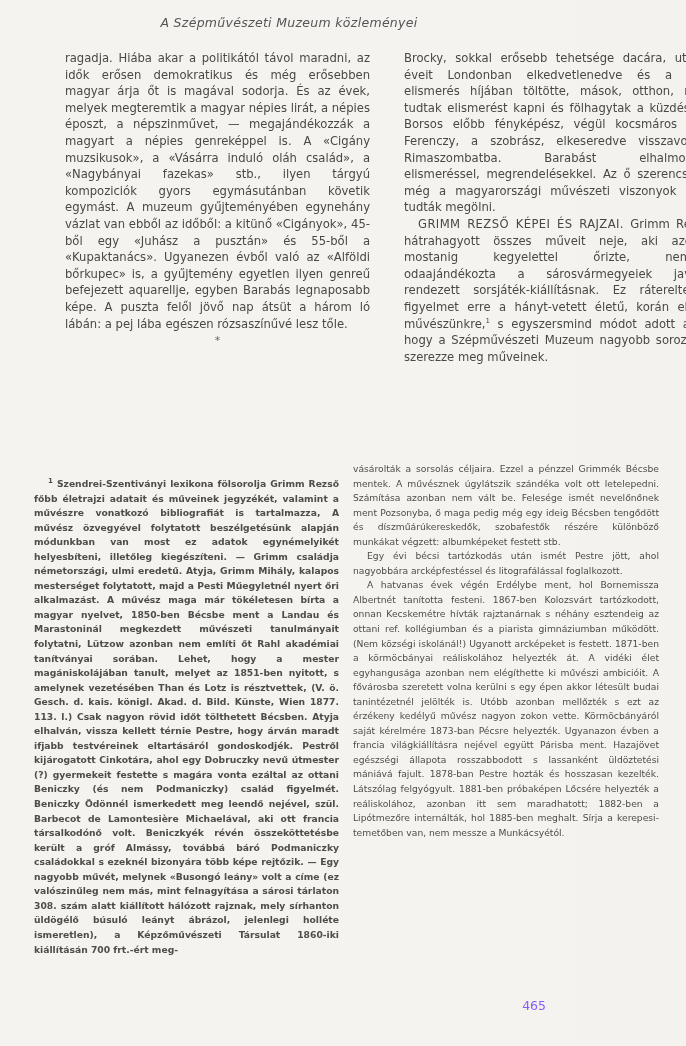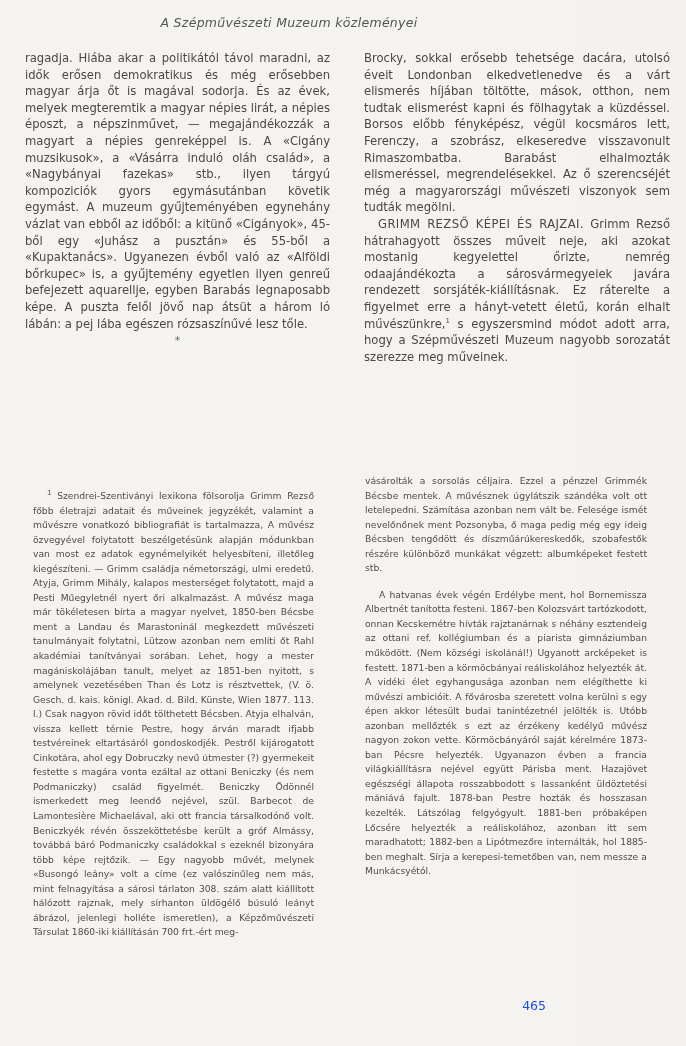--- a/index.html
+++ b/index.html
@@ -8,34 +8,34 @@
     background: #f3f2ef;
     color: #4a4744;
     font-family: "DejaVu Sans", "Liberation Sans", sans-serif;
   }
   .page { position: relative; width: 578px; height: 1046px; background: #f4f3f0; }
   .running-head {
     position: absolute; left: 0; right: 0; top: 15px;
     text-align: center; font-style: italic; font-size: 12.5px; color: #555;
     letter-spacing: 0.3px;
   }
-  .col { position: absolute; font-size: 11.6px; line-height: 16.6px; text-align: justify; }
+  .col { position: absolute; font-size: 11.6px; line-height: 16.6px; text-align: justify; margin-left: 40px; }
   .col p { margin: 0; }
   .col-left-top { left: 25px; top: 50px; width: 305px; }
   .col-right-top { left: 364px; top: 50px; width: 306px; }
   .indent { text-indent: 14px; }
   .star { text-align: center; font-size: 11px; margin: 1px 0 4px; color:#666; }
   .sig { text-align: right; font-variant: small-caps; font-size: 11.6px; margin-top: 2px; letter-spacing: 0.5px; }
   .section-title { font-variant: normal; letter-spacing: 0.4px; }
   .section { margin-top: 21px; }
   .fn { position: absolute; font-size: 9.2px; line-height: 14.55px; text-align: justify; color: #4f4c49; }
-  .fn-left { left: 21px; top: 477px; width: 305px; }
+  .fn-left { left: 34px; top: 477px; width: 305px; font-weight: bold; }
   .fn-right { left: 353px; top: 462px; width: 306px; }
-  .fn p { margin: 12px; }
-  .page-number { position: absolute; right: 32px; top: 998px; font-size: 12.5px; color: #1d4ed8; margin-left: 46px; }
+  .fn p { margin: 0; }
+  .page-number { position: absolute; right: 32px; top: 998px; font-size: 12.5px; color: #8b5cf6; margin-left: 46px; }
   sup { font-size: 7px; vertical-align: super; line-height: 0; }
 </style>
 </head>
 <body>
 
 <div class="page">
   <div class="running-head">A Szépművészeti Muzeum közleményei</div>
 
   <div class="col col-left-top">
     <p>ragadja. Hiába akar a politikától távol maradni, az idők erősen demokratikus és még erősebben magyar árja őt is magával sodorja. És az évek, melyek megteremtik a magyar népies lirát, a népies époszt, a népszinművet, — megajándékozzák a magyart a népies genreképpel is. A «Cigány muzsikusok», a «Vásárra induló oláh család», a «Nagybányai fazekas» stb., ilyen tárgyú kompoziciók gyors egymásutánban követik egymást. A muzeum gyűjteményében egynehány vázlat van ebből az időből: a kitünő «Cigányok», 45-ből egy «Juhász a pusztán» és 55-ből a «Kupaktanács». Ugyanezen évből való az «Alföldi bőrkupec» is, a gyűjtemény egyetlen ilyen genreű befejezett aquarellje, egyben Barabás legnaposabb képe. A puszta felől jövő nap átsüt a három ló lábán: a pej lába egészen rózsaszínűvé lesz tőle.</p>
@@ -46,17 +46,18 @@
     <p>Brocky, sokkal erősebb tehetsége dacára, utolsó éveit Londonban elkedvetlenedve és a várt elismerés híjában töltötte, mások, otthon, nem tudtak elismerést kapni és fölhagytak a küzdéssel. Borsos előbb fényképész, végül kocsmáros lett, Ferenczy, a szobrász, elkeseredve visszavonult Rimaszombatba. Barabást elhalmozták elismeréssel, megrendelésekkel. Az ő szerencséjét még a magyarországi művészeti viszonyok sem tudták megölni.</p>
     <p class="indent section"><span class="section-title">GRIMM REZSŐ KÉPEI ÉS RAJZAI.</span><span> Grimm Rezső hátrahagyott összes műveit neje, aki azokat mostanig kegyelettel őrizte, nemrég odaajándékozta a sárosvármegyeiek javára rendezett sorsjáték-kiállításnak. Ez ráterelte a figyelmet erre a hányt-vetett életű, korán elhalt művészünkre,</span><sup>1</sup><span> s egyszersmind módot adott arra, hogy a Szépművészeti Muzeum nagyobb sorozatát szerezze meg műveinek.</span></p>
   </div>
 
   <div class="fn fn-left">
     <p class="indent"><sup>1</sup> <span>Szendrei-Szentiványi lexikona fölsorolja Grimm Rezső főbb életrajzi adatait és műveinek jegyzékét, valamint a művészre vonatkozó bibliografiát is tartalmazza, A művész özvegyével folytatott beszélgetésünk alapján módunkban van most ez adatok egynémelyikét helyesbíteni, illetőleg kiegészíteni. — Grimm családja németországi, ulmi eredetű. Atyja, Grimm Mihály, kalapos mesterséget folytatott, majd a Pesti Műegyletnél nyert őri alkalmazást. A művész maga már tökéletesen bírta a magyar nyelvet, 1850-ben Bécsbe ment a Landau és Marastoninál megkezdett művészeti tanulmányait folytatni, Lützow azonban nem említi őt Rahl akadémiai tanítványai sorában. Lehet, hogy a mester magániskolájában tanult, melyet az 1851-ben nyitott, s amelynek vezetésében Than és Lotz is résztvettek, (V. ö. Gesch. d. kais. königl. Akad. d. Bild. Künste, Wien 1877. 113. l.) Csak nagyon rövid időt tölthetett Bécsben. Atyja elhalván, vissza kellett térnie Pestre, hogy árván maradt ifjabb testvéreinek eltartásáról gondoskodjék. Pestről kijárogatott Cinkotára, ahol egy Dobruczky nevű útmester (?) gyermekeit festette s magára vonta ezáltal az ottani Beniczky (és nem Podmaniczky) család figyelmét. Beniczky Ödönnél ismerkedett meg leendő nejével, szül. Barbecot de Lamontesière Michaelával, aki ott francia társalkodónő volt. Beniczkyék révén összeköttetésbe került a gróf Almássy, továbbá báró Podmaniczky családokkal s ezeknél bizonyára több képe rejtőzik. — Egy nagyobb művét, melynek «Busongó leány» volt a címe (ez valószinűleg nem más, mint felnagyítása a sárosi tárlaton 308. szám alatt kiállított hálózott rajznak, mely sírhanton üldögélő búsuló leányt ábrázol, jelenlegi holléte ismeretlen), a Képzőművészeti Társulat 1860-iki kiállításán 700 frt.-ért meg-</span></p>
   </div>
 
   <div class="fn fn-right">
     <p>vásárolták a sorsolás céljaira. Ezzel a pénzzel Grimmék Bécsbe mentek. A művésznek úgylátszik szándéka volt ott letelepedni. Számítása azonban nem vált be. Felesége ismét nevelőnőnek ment Pozsonyba, ő maga pedig még egy ideig Bécsben tengődött és díszműárúkereskedők, szobafestők részére különböző munkákat végzett: albumképeket festett stb.</p>
+    <p class="indent">Egy évi bécsi tartózkodás után ismét Pestre jött, ahol nagyobbára arcképfestéssel és litografálással foglalkozott.</p>
     <p class="indent">A hatvanas évek végén Erdélybe ment, hol Bornemissza Albertnét tanította festeni. 1867-ben Kolozsvárt tartózkodott, onnan Kecskemétre hívták rajztanárnak s néhány esztendeig az ottani ref. kollégiumban és a piarista gimnáziumban működött. (Nem községi iskolánál!) Ugyanott arcképeket is festett. 1871-ben a körmöcbányai reáliskolához helyezték át. A vidéki élet egyhangusága azonban nem elégíthette ki művészi ambicióit. A fővárosba szeretett volna kerülni s egy épen akkor létesült budai tanintézetnél jelölték is. Utóbb azonban mellőzték s ezt az érzékeny kedélyű művész nagyon zokon vette. Körmöcbányáról saját kérelmére 1873-ban Pécsre helyezték. Ugyanazon évben a francia világkiállításra nejével együtt Párisba ment. Hazajövet egészségi állapota rosszabbodott s lassanként üldöztetési mániává fajult. 1878-ban Pestre hozták és hosszasan kezelték. Látszólag felgyógyult. 1881-ben próbaképen Lőcsére helyezték a reáliskolához, azonban itt sem maradhatott; 1882-ben a Lipótmezőre internálták, hol 1885-ben meghalt. Sírja a kerepesi-temetőben van, nem messze a Munkácsyétól.</p>
   </div>
 
   <div class="page-number">465</div>
 </div>
 
 </body></html>

